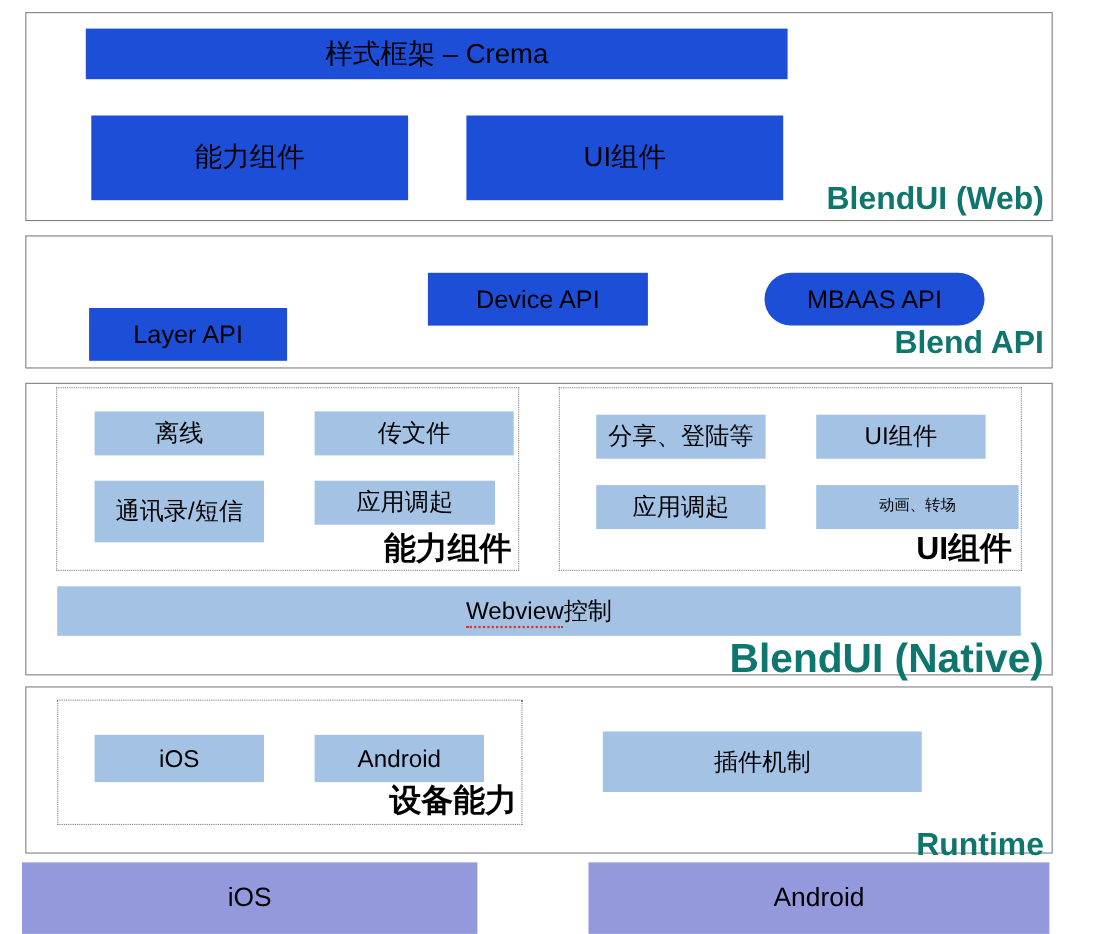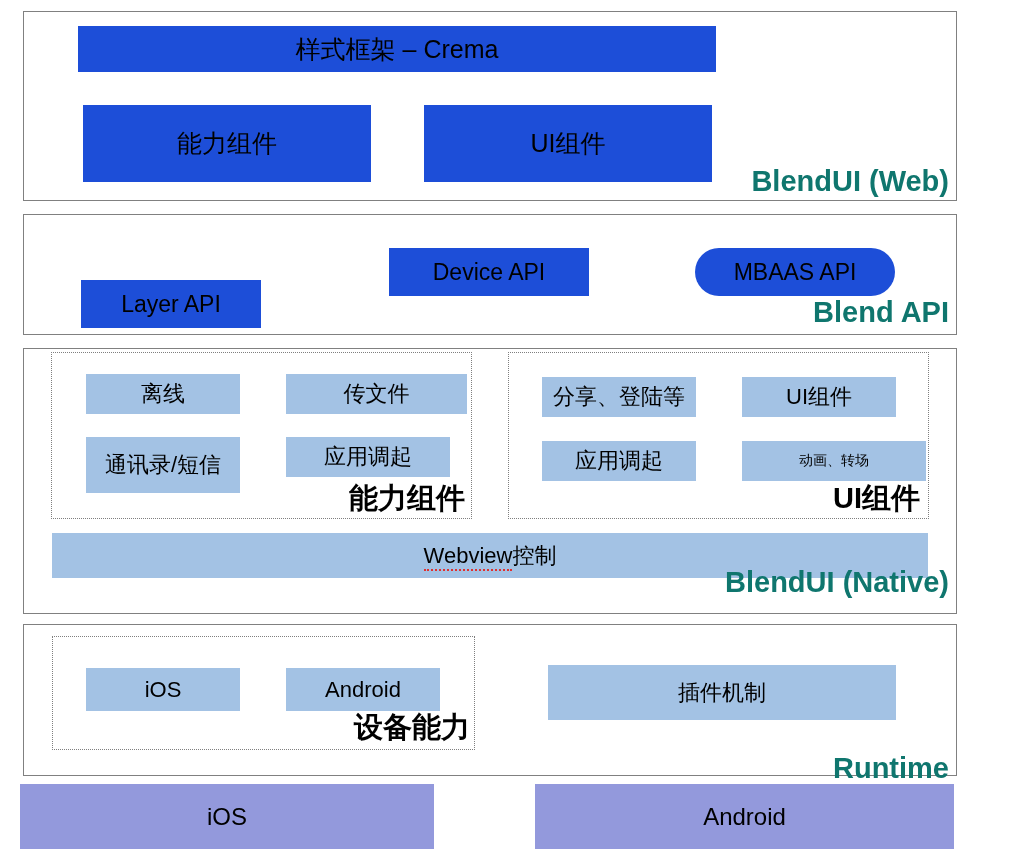--- a/index.html
+++ b/index.html
@@ -99,29 +99,29 @@
   #label-ability    { left: 250px; top: 479px; width: 215px; font-size: 29px; }
 
   #sub-uicomp       { left: 508px; top: 352px; width: 421px; height: 167px; }
   #box-share        { left: 542px; top: 377px; width: 154px; height: 40px;  font-size: 22px; }
   #box-ui-comp      { left: 742px; top: 377px; width: 154px; height: 40px;  font-size: 22px; }
   #box-page-comp    { left: 542px; top: 441px; width: 154px; height: 40px;  font-size: 22px; }
   #box-anim         { left: 742px; top: 441px; width: 184px; height: 40px;  font-size: 14px; font-family: Liberation Mono, monospace; }
   #label-uicomp     { left: 705px; top: 479px; width: 215px; font-size: 29px; }
 
   #box-webview      { left: 52px;  top: 533px; width: 876px; height: 45px;  font-size: 22px; }
-  #label-native     { left: 557px; top: 566px; width: 392px; font-size: 29px; }
+  #label-native     { left: 557px; top: 578px; width: 392px; font-size: 37px; }
 
   
   #panel-runtime    { left: 23px;  top: 624px; width: 934px; height: 152px; }
   #sub-device       { left: 52px;  top: 636px; width: 423px; height: 114px; }
   #box-rt-ios       { left: 86px;  top: 668px; width: 154px; height: 43px;  font-size: 22px; }
   #box-rt-android   { left: 286px; top: 668px; width: 154px; height: 43px;  font-size: 22px; }
   #label-device     { left: 255px; top: 708px; width: 215px; font-size: 29px; }
-  #box-plugin       { left: 548px; top: 665px; width: 348px; height: 55px;  font-size: 22px; }
+  #box-plugin       { left: 548px; top: 665px; width: 290px; height: 55px;  font-size: 22px; }
   #label-runtime    { left: 557px; top: 737px; width: 392px; font-size: 29px; margin-top: 15px; }
 
   
   #box-os-ios       { left: 20px;  top: 784px; width: 414px; height: 65px;  font-size: 24px; }
   #box-os-android   { left: 535px; top: 784px; width: 419px; height: 65px;  font-size: 24px; }
 </style>
 </head>
 <body>
 
 <div class="panel" id="panel-web"></div>

